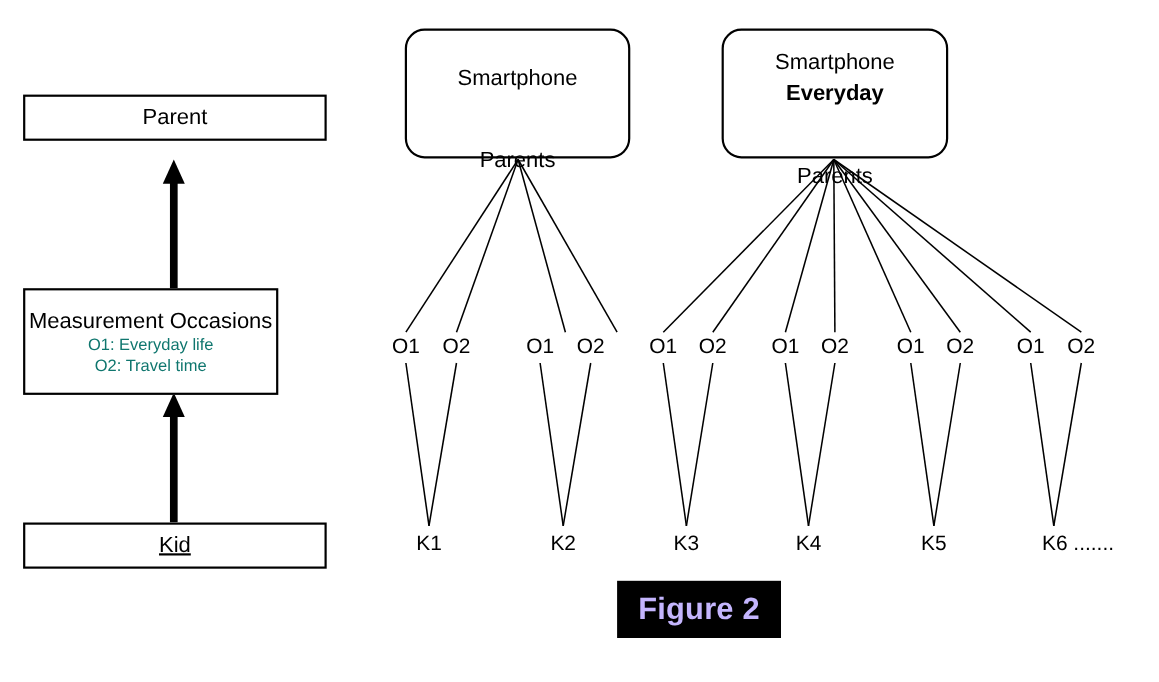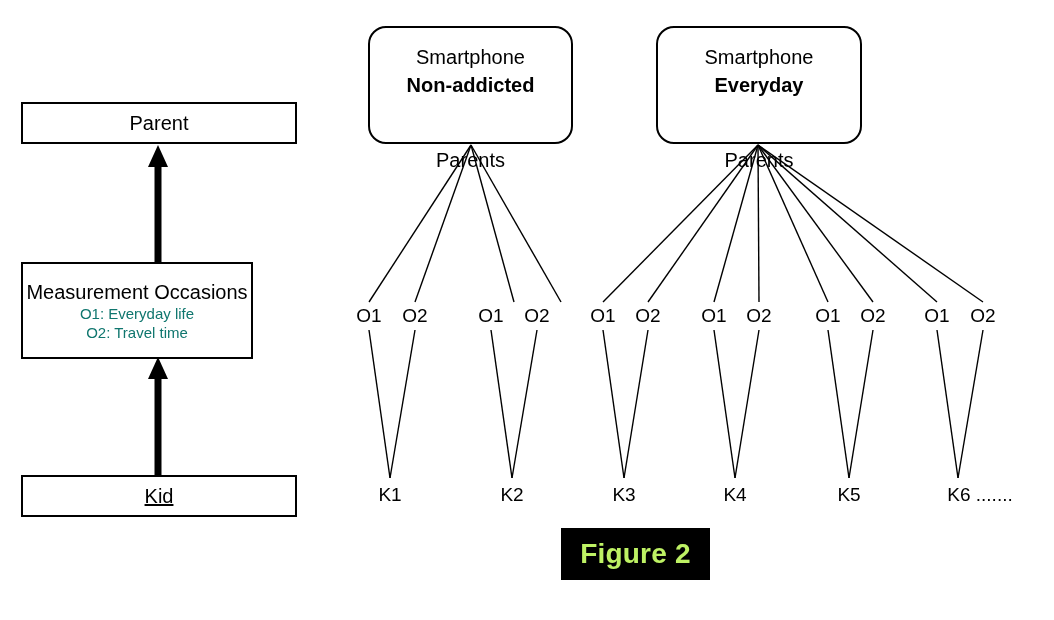--- a/index.html
+++ b/index.html
@@ -36,21 +36,21 @@
     line-height: 24px;
     color: #000000;
     white-space: nowrap;
   }
   .lbox .sub {
     font-size: 15px;
     line-height: 19px;
     color: #0f766e;
     white-space: nowrap;
   }
-  #box-parent   { left: 21px;  top: 102px; width: 276px; height: 42px; }
+  #box-parent   { left: 21px;  top: 86px; width: 276px; height: 42px; }
   #box-measure  { left: 21px;  top: 262px; width: 232px; height: 97px; }
   #box-kid      { left: 21px;  top: 475px; width: 276px; height: 42px; text-decoration: underline; }
 
   
   .gbox {
     position: absolute;
     box-sizing: border-box;
     border: 2px solid #000000;
     border-radius: 18px;
     background: #ffffff;
@@ -98,21 +98,21 @@
   }
 
   
   #figure-caption {
     position: absolute;
     left: 561px;
     top: 528px;
     width: 149px;
     height: 52px;
     background: #000000;
-    color: #bef264;
+    color: #c4b5fd;
     font-size: 28px;
     font-weight: bold;
     display: flex;
     align-items: center;
     justify-content: center;
     letter-spacing: 0.2px;
   }
 </style>
 </head>
 <body>
@@ -180,21 +180,20 @@
     <div class="sub">O1: Everyday life</div>
     <div class="sub">O2: Travel time</div>
   </div>
 
   <div class="lbox" id="box-kid">
     <div class="title">Kid</div>
   </div>
 
   <div class="gbox" id="gbox-nonaddicted">
     <div class="l1">Smartphone</div>
-    <div class="l2">Non-addicted</div>
     <div class="l3">Parents</div>
   </div>
 
   <div class="gbox" id="gbox-addicted">
     <div class="l1">Smartphone</div>
     <div class="l2">Everyday</div>
     <div class="l3">Parents</div>
   </div>
 
   <div class="nodelabel" style="left:369px; top:316px;">O1</div>

